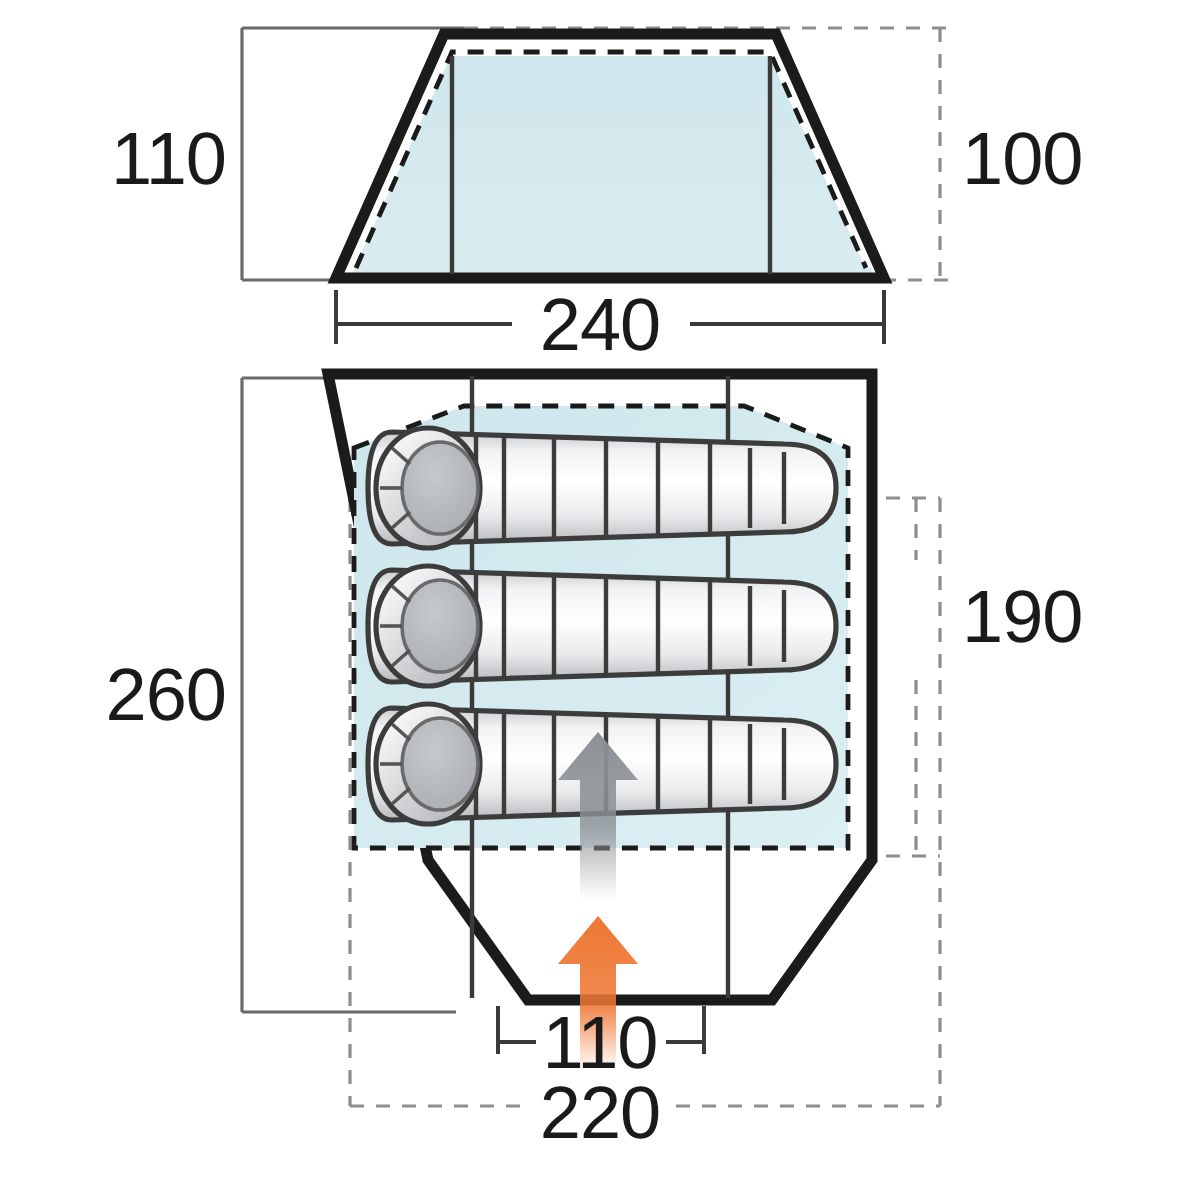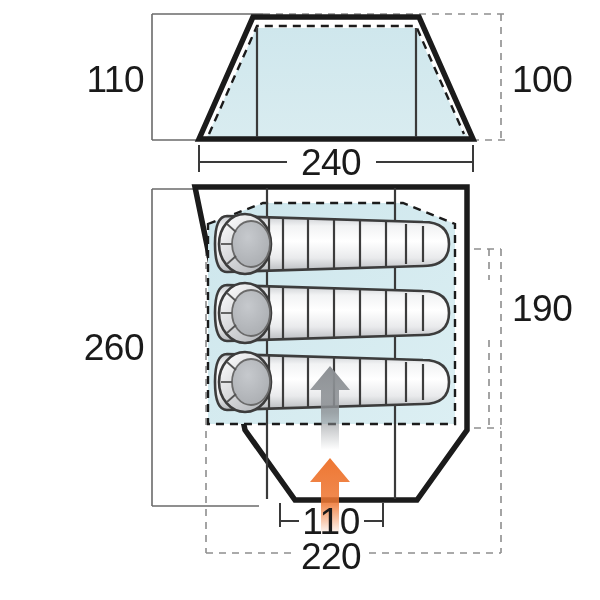--- a/index.html
+++ b/index.html
@@ -10,21 +10,20 @@
   body {
     width: 600px;
     height: 600px;
     font-family: "Liberation Sans", sans-serif;
     overflow: hidden;
   }
   #diagram-root {
     position: relative;
     width: 486px;
     height: 600px;
-    padding-left: 31px;
   }
   svg.tech-drawing {
     display: block;
     width: 600px;
     height: 600px;
   }
   .dim-text {
     font-family: "Liberation Sans", sans-serif;
     font-size: 37px;
     fill: #1a1a1a;

